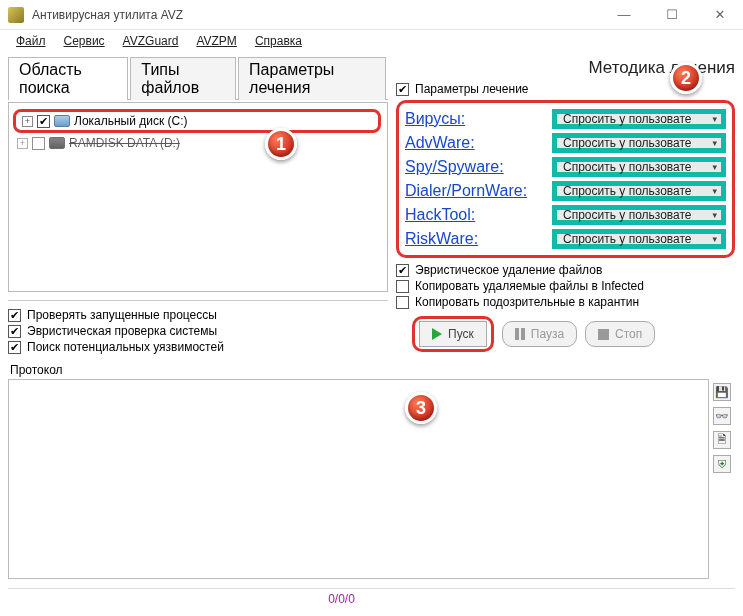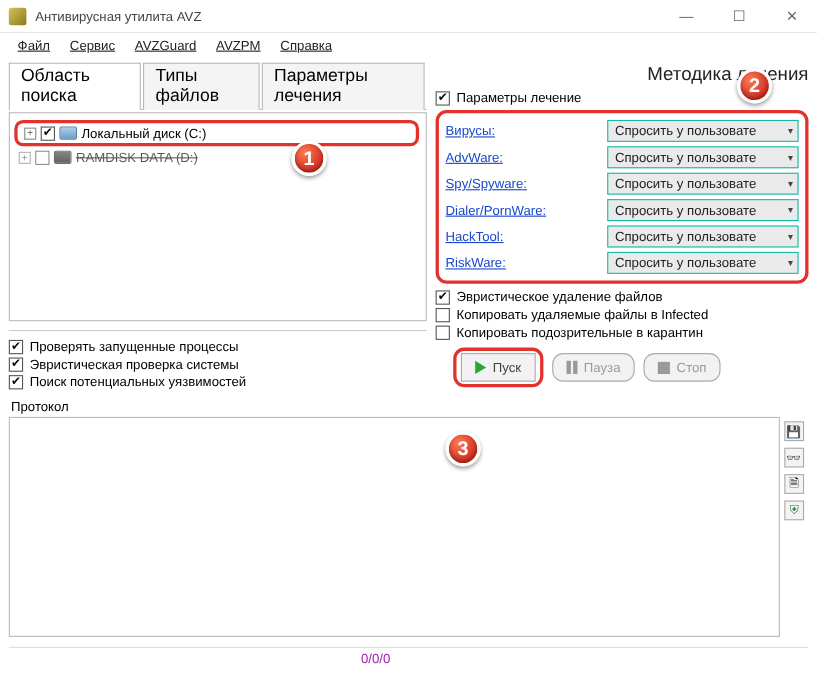--- a/index.html
+++ b/index.html
@@ -138,26 +138,26 @@
   }
   .threat-row {
     display: flex;
     align-items: center;
     justify-content: space-between;
     padding: 2px 0;
   }
   .threat-link {
     color: #1748cc;
     text-decoration: underline;
-    font-size: 12px;
+    font-size: 16px;
   }
   .combo {
     width: 174px;
     height: 20px;
-    border: 1px solid #14b8a6;
+    border: 5px solid #14b8a6;
     background: #eaeaea;
     display: flex;
     align-items: center;
     justify-content: space-between;
     padding: 0 4px 0 6px;
     font-size: 12px;
     color: #222;
   }
   .combo .arrow {
     font-size: 9px; color: #444;

